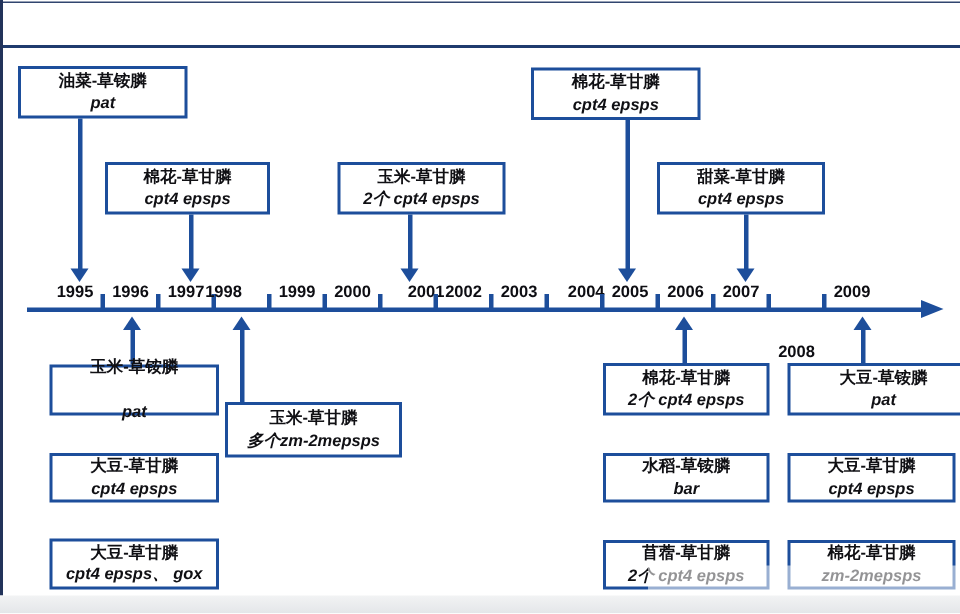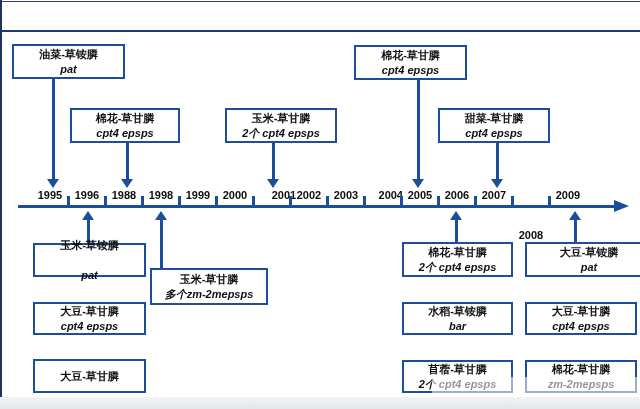--- a/index.html
+++ b/index.html
@@ -95,23 +95,23 @@
   <div class="divider"></div>
   <div class="leftline"></div>
 
   <div class="axis"></div>
   <div class="axis-head"></div>
   <div id="year-row">
       <span class="year" style="left: 50px;">1995</span>
       <span class="tick" style="left: 67px;"></span>
       <span class="year" style="left: 87px;">1996</span>
       <span class="tick" style="left: 104px;"></span>
-      <span class="year" style="left: 124px;">1988</span>
+      <span class="year" style="left: 124px;">1997</span>
       <span class="tick" style="left: 141px;"></span>
-      <span class="year" style="left: 161px;">1998</span>
+      <span class="year" style="left: 149px;">1998</span>
       <span class="tick" style="left: 178px;"></span>
       <span class="year" style="left: 198px;">1999</span>
       <span class="tick" style="left: 215px;"></span>
       <span class="year" style="left: 235px;">2000</span>
       <span class="tick" style="left: 252px;"></span>
       <span class="year" style="left: 284px;">2001</span>
       <span class="tick" style="left: 289px;"></span>
       <span class="year" style="left: 309px;">2002</span>
       <span class="tick" style="left: 326px;"></span>
       <span class="year" style="left: 346px;">2003</span>
@@ -164,20 +164,21 @@
   <div class="tbox bxb0">
     <span>玉米-草铵膦</span>
     <span class="gene">pat</span>
   </div>
   <div class="tbox bxb1">
     <span>大豆-草甘膦</span>
     <span class="gene">cpt4 epsps</span>
   </div>
   <div class="tbox bxb2">
     <span>大豆-草甘膦</span>
+    <span class="gene">cpt4 epsps、 gox</span>
   </div>
   <div class="tbox bxb3">
     <span>玉米-草甘膦</span>
     <span class="gene">多个zm-2mepsps</span>
   </div>
   <div class="tbox bxb4">
     <span>棉花-草甘膦</span>
     <span class="gene">2个 cpt4 epsps</span>
   </div>
   <div class="tbox bxb5">

